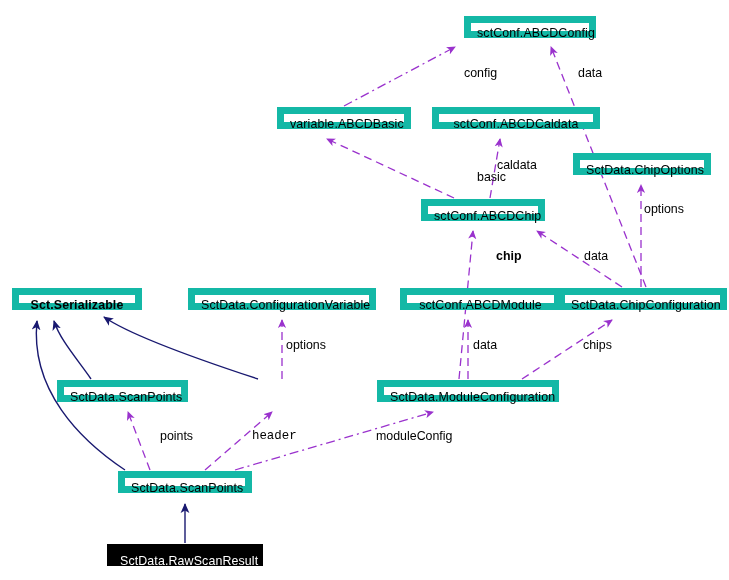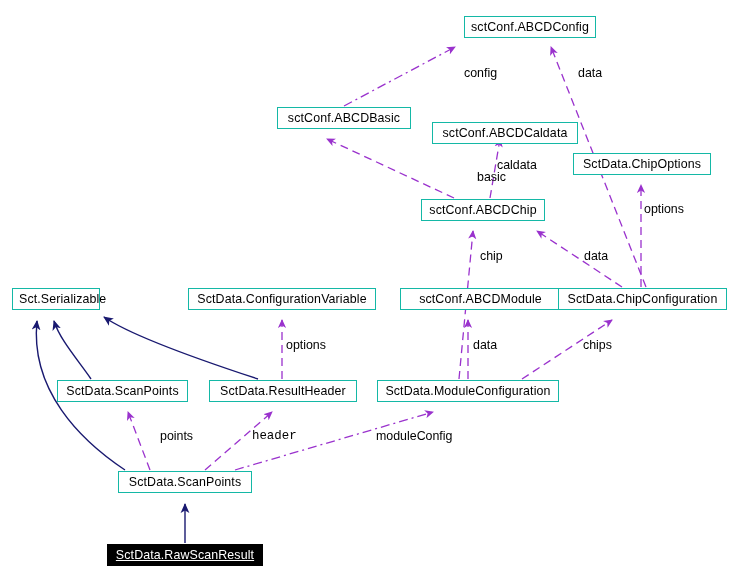--- a/index.html
+++ b/index.html
@@ -18,21 +18,21 @@
   #edge-layer {
     position: absolute;
     left: 0;
     top: 0;
     width: 729px;
     height: 580px;
   }
   .uml-node {
     position: absolute;
     box-sizing: border-box;
-    border: 1px solid #14b8a6;
+    border: 7px solid #14b8a6;
     background: #ffffff;
     color: #000000;
     font-size: 12.4px;
     line-height: 20px;
     height: 22px;
     text-align: center;
     white-space: nowrap;
     letter-spacing: 0.01em;
   }
   .uml-node.highlight {
@@ -135,77 +135,74 @@
     <g>
       <path d="M185,543 L185,504" stroke="#191970" stroke-width="1.4" fill="none" marker-end="url(#arrow-navy)"></path>
     </g>
   </svg>
 
   <div class="uml-node" style="left:464px; top:16px; width:132px;">
     <span class="node-label">sctConf.ABCDConfig</span>
   </div>
 
   <div class="uml-node" style="left:277px; top:107px; width:134px;">
-    <span class="node-label">sctConf.ABCDBasic</span>
-  </div>
-
-  <div class="uml-node" style="left:432px; top:122px; width:146px;">
+    <span class="node-label">variable.ABCDBasic</span>
+  </div>
+
+  <div class="uml-node" style="left:432px; top:107px; width:168px;">
     <span class="node-label">sctConf.ABCDCaldata</span>
   </div>
 
   <div class="uml-node" style="left:573px; top:153px; width:138px;">
     <span class="node-label">SctData.ChipOptions</span>
   </div>
 
   <div class="uml-node" style="left:421px; top:199px; width:124px;">
     <span class="node-label">sctConf.ABCDChip</span>
   </div>
 
-  <div class="uml-node" style="left:12px; top:288px; width:88px;">
+  <div class="uml-node" style="left:12px; top:288px; width:130px;font-weight:bold;">
     <span class="node-label">Sct.Serializable</span>
   </div>
 
   <div class="uml-node" style="left:188px; top:288px; width:188px;">
     <span class="node-label">SctData.ConfigurationVariable</span>
   </div>
 
   <div class="uml-node" style="left:400px; top:288px; width:161px;">
     <span class="node-label">sctConf.ABCDModule</span>
   </div>
 
   <div class="uml-node" style="left:558px; top:288px; width:169px;">
     <span class="node-label">SctData.ChipConfiguration</span>
   </div>
 
   <div class="uml-node" style="left:57px; top:380px; width:131px;">
     <span class="node-label">SctData.ScanPoints</span>
   </div>
 
-  <div class="uml-node" style="left:209px; top:380px; width:148px;">
-    <span class="node-label">SctData.ResultHeader</span>
-  </div>
 
   <div class="uml-node" style="left:377px; top:380px; width:182px;">
     <span class="node-label">SctData.ModuleConfiguration</span>
   </div>
 
   <div class="uml-node" style="left:118px; top:471px; width:134px;">
     <span class="node-label">SctData.ScanPoints</span>
   </div>
 
   <div class="uml-node highlight" style="left:107px; top:544px; width:156px;text-decoration:underline;">
     <span class="node-label">SctData.RawScanResult</span>
   </div>
 
   <div class="edge-label" style="left:464px; top:66px;">config</div>
   <div class="edge-label" style="left:578px; top:66px;">data</div>
   <div class="edge-label" style="left:431px; top:170px;padding-left:46px;">basic</div>
   <div class="edge-label" style="left:497px; top:158px;">caldata</div>
   <div class="edge-label" style="left:644px; top:202px;">options</div>
-  <div class="edge-label" style="left:480px; top:249px;">chip</div>
+  <div class="edge-label" style="left:496px; top:249px;font-weight:bold;">chip</div>
   <div class="edge-label" style="left:584px; top:249px;">data</div>
   <div class="edge-label" style="left:286px; top:338px;">options</div>
   <div class="edge-label" style="left:473px; top:338px;">data</div>
   <div class="edge-label" style="left:583px; top:338px;">chips</div>
   <div class="edge-label" style="left:160px; top:429px;">points</div>
   <div class="edge-label" style="left:252px; top:429px;font-family:Liberation Mono, monospace;">header</div>
   <div class="edge-label" style="left:376px; top:429px;">moduleConfig</div>
 
 </div>
 

